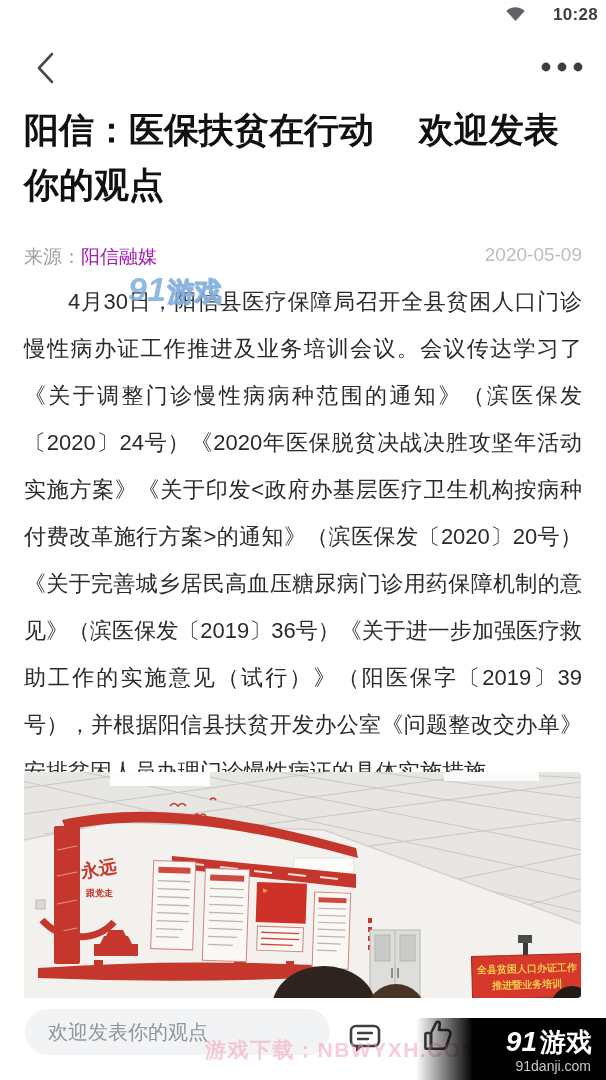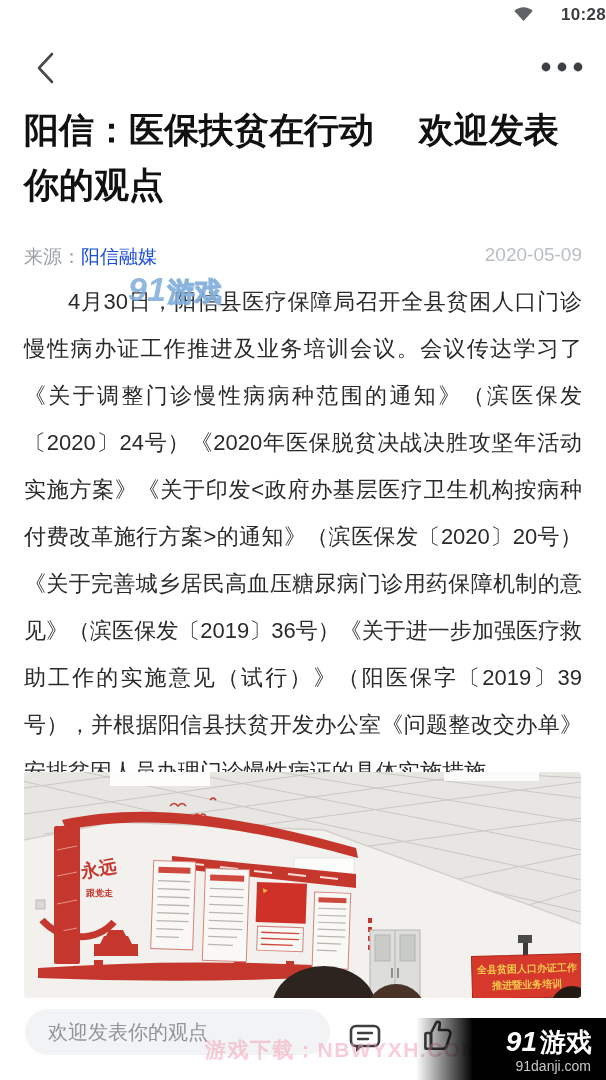--- a/index.html
+++ b/index.html
@@ -6,41 +6,41 @@
   html,body { background:#777; }
   body { font-family:"Liberation Sans","DejaVu Sans",sans-serif; }
   .screen{
     position:relative; width:606px; height:1080px; margin:0 auto;
     background:#ffffff; overflow:hidden;
   }
   
   .status-bar{
     position:absolute; top:0; left:0; right:0; height:30px;
     display:flex; align-items:center; justify-content:flex-end;
-    gap:27px; padding-right:0;
+    gap:27px; padding-right:8px;
   }
   .status-time{ font-size:17px; font-weight:700; color:#3c4043; letter-spacing:.3px;}
   
   .nav-bar{ position:absolute; top:30px; left:0; right:0; height:70px; }
   .back-btn{ position:absolute; left:30px; top:18px; width:34px; height:40px; cursor:pointer;}
   .more-btn{ position:absolute; right:18px; top:22px; width:52px; height:30px; cursor:pointer;
     display:flex; align-items:center; justify-content:center;}
   
   .title{
     position:absolute; top:102px; left:24px; width:560px;
     font-size:35px; line-height:55px; font-weight:700; color:#111;
     letter-spacing:0;
   }
   
   .meta{
     position:absolute; top:244px; left:24px; right:24px; height:28px;
     display:flex; align-items:flex-start; font-size:19px;
   }
   .source-label{ color:#9aa0a6; }
-  .source-name{ color:#1d4ed8; cursor:pointer; }
+  .source-name{ color:#a21caf; cursor:pointer; }
   .meta-date{ margin-left:auto; color:#b9bec4; }
   
   .wm-center{
     position:absolute; top:272px; left:128px; z-index:3; pointer-events:none;
     display:flex; align-items:flex-end; gap:2px;
   }
   .wm-center .wm-num{
     font-size:34px; font-weight:900; font-style:italic; line-height:1;
     color:rgba(126,172,218,.85);
   }

